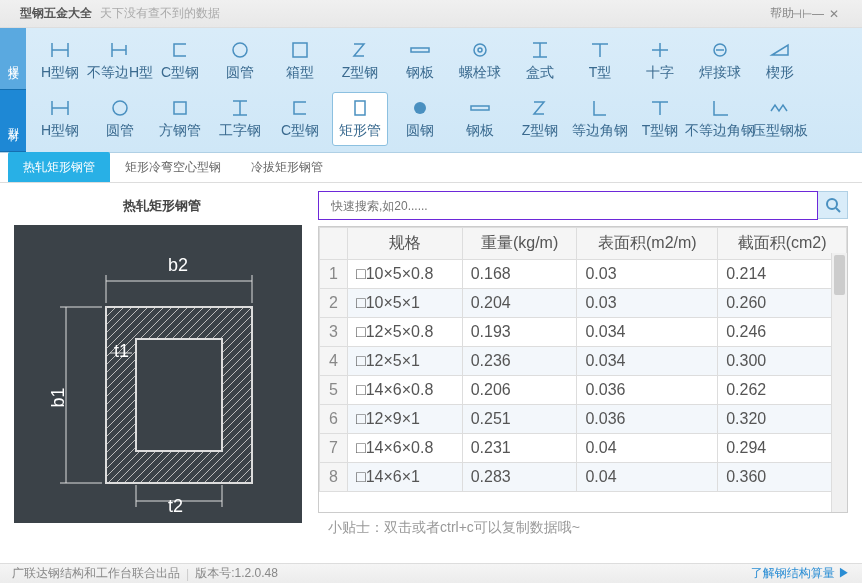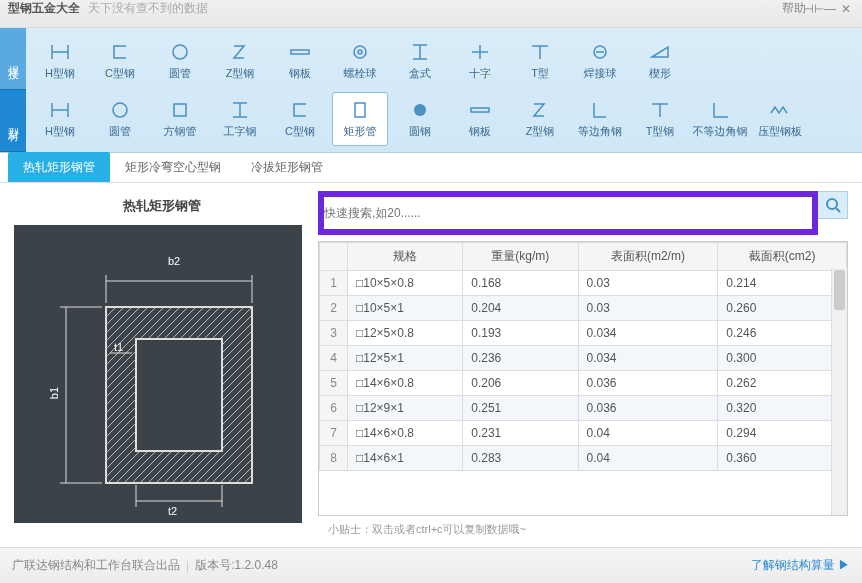--- a/index.html
+++ b/index.html
@@ -1,54 +1,54 @@
 <!DOCTYPE html>
 <html><head>
 <meta charset="utf-8">
 <style>
 *{margin:0;padding:0;box-sizing:border-box;font-family:"Microsoft YaHei",Arial,sans-serif;font-size:12px}
 body{background:#fff;width:862px;height:583px;overflow:hidden;position:relative}
-.titlebar{height:28px;background:linear-gradient(#f0f0f0,#e8e8e8);display:flex;align-items:flex-start;padding:0 8px;border-bottom:1px solid #ddd}
+.titlebar{height:28px;background:linear-gradient(#f0f0f0,#e8e8e8);display:flex;align-items:center;padding:0 20px;border-bottom:1px solid #ddd}
 .app-title{font-weight:bold;color:#555;margin-right:8px}
 .app-sub{color:#aaa}
 .titlebar-right{margin-left:auto;display:flex;align-items:center;gap:0;color:#888}
 .win-btn{width:16px;height:16px;display:flex;align-items:center;justify-content:center;cursor:pointer;color:#888}
 .toolbar-area{background:linear-gradient(#d9ecf9,#cfe7f7);display:flex;border-bottom:1px solid #b0d0e5}
 .side-tabs{width:26px;display:flex;flex-direction:column}
 .side-tab{flex:1;display:flex;align-items:center;justify-content:center;background:#1e88d5;color:#fff;writing-mode:vertical-rl;text-orientation:upright;font-size:11px;padding:4px 0;border-bottom:1px solid #156fb0;cursor:pointer;letter-spacing:2px}
 .side-tab.inactive{background:#5aa9e0}
 .toolbar-rows{flex:1;padding:4px 6px}
 .tool-row{display:flex;gap:4px;padding:2px 0;align-items:center}
 .tool-item{width:56px;height:54px;display:flex;flex-direction:column;align-items:center;justify-content:center;gap:4px;cursor:pointer;border-radius:3px;color:#3a6a8f}
 .tool-item.active{background:#fff;border:1px solid #8cc0e0}
 .tool-icon{width:26px;height:20px;display:flex;align-items:center;justify-content:center}
 .tool-icon svg{width:24px;height:18px}
-.tool-label{font-size:11px;color:#3a6a8f;white-space:nowrap}
+.tool-label{font-size:14px;color:#3a6a8f;white-space:nowrap}
 .sub-tabs{height:30px;background:#fff;border-bottom:1px solid #ddd;display:flex;align-items:flex-end;padding:0 8px}
 .sub-tab{padding:6px 14px;color:#666;cursor:pointer;border:1px solid transparent;border-bottom:none}
 .sub-tab.active{background:#28b0e6;color:#fff;border-radius:2px 2px 0 0}
 .content{display:flex;height:360px}
 .left-panel{width:310px;padding:8px 0 8px 14px}
 .panel-title{text-align:center;font-weight:bold;color:#444;padding:6px 0 10px 0;font-size:13px}
 .diagram{width:288px;height:298px;background:#3b4248;position:relative}
-.dim-label{position:absolute;color:#fff;font-size:11px}
+.dim-label{position:absolute;color:#fff;font-size:18px}
 .right-panel{flex:1;padding:8px 14px 0 8px;display:flex;flex-direction:column}
 .search-row{display:flex;gap:0;margin-bottom:6px}
-.search-input{flex:1;height:44px;border:6px solid #6d28d9;padding:0 0;color:#999;outline:none}
+.search-input{flex:1;height:29px;border:1px solid #6d28d9;padding:0 12px;color:#999;outline:none}
 .search-btn{width:30px;height:28px;background:#d9ecf9;border:1px solid #b0d0e5;border-left:none;display:flex;align-items:center;justify-content:center;cursor:pointer}
 .table-wrap{flex:1;border:1px solid #ccc;overflow:hidden;position:relative}
 table{width:100%;border-collapse:collapse}
-th,td{border:1px solid #ddd;padding:5px 8px;text-align:left;font-size:12px;color:#555}
+th,td{border:1px solid #ddd;padding:5px 8px;text-align:left;font-size:16px;color:#555}
 th{background:#f5f5f5;font-weight:normal;text-align:center}
 td.rownum{background:#f5f5f5;text-align:center;width:28px;color:#888}
 tbody tr:nth-child(even){background:#f3f7fb}
 .vscroll{position:absolute;right:0;top:26px;bottom:0;width:16px;background:#f0f0f0;border-left:1px solid #ddd}
 .vscroll-thumb{position:absolute;top:2px;left:2px;right:2px;height:40px;background:#ccc;border-radius:2px}
-.tip-row{padding:6px 10px;color:#999;font-size:11px}
-.footer{position:absolute;bottom:0;left:0;right:0;height:36px;background:linear-gradient(#f5f5f5,#ececec);border-top:1px solid #ddd;display:flex;align-items:center;padding:0 12px;color:#888;font-size:11px}
+.tip-row{padding:6px 10px;color:#999;font-size:14px}
+.footer{position:absolute;bottom:0;left:0;right:0;height:20px;background:linear-gradient(#f5f5f5,#ececec);border-top:1px solid #ddd;display:flex;align-items:center;padding:0 12px;color:#888;font-size:11px}
 .footer-link{color:#2a8dd4;margin-left:auto;cursor:pointer}
 </style>
 </head>
 <body>
 
 <div class="titlebar">
   <span class="app-title">型钢五金大全</span>
   <span class="app-sub">天下没有查不到的数据</span>
   <div class="titlebar-right">
     <span style="cursor:pointer">帮助</span>
@@ -69,32 +69,48 @@
           <span class="tool-icon">
             <svg viewBox="0 0 24 18">
               <path d="M4 2v14M20 2v14M4 9h16" stroke="#4a90c0" stroke-width="1.5" fill="none"></path>
             </svg>
           </span>
           <span class="tool-label">H型钢</span>
         </div>
         <div class="tool-item">
           <span class="tool-icon">
             <svg viewBox="0 0 24 18">
+              <path d="M4 2v14M18 4v10M4 9h14" stroke="#4a90c0" stroke-width="1.5" fill="none"></path>
+            </svg>
+          </span>
+          <span class="tool-label">不等边H型</span>
+        </div>
+        <div class="tool-item">
+          <span class="tool-icon">
+            <svg viewBox="0 0 24 18">
               <path d="M18 3H6v12h12" stroke="#4a90c0" stroke-width="1.5" fill="none"></path>
             </svg>
           </span>
           <span class="tool-label">C型钢</span>
         </div>
         <div class="tool-item">
           <span class="tool-icon">
             <svg viewBox="0 0 24 18">
               <circle cx="12" cy="9" r="7" stroke="#4a90c0" stroke-width="1.5" fill="none"></circle>
             </svg>
           </span>
           <span class="tool-label">圆管</span>
+        </div>
+        <div class="tool-item">
+          <span class="tool-icon">
+            <svg viewBox="0 0 24 18">
+              <rect x="5" y="2" width="14" height="14" stroke="#4a90c0" stroke-width="1.5" fill="none"></rect>
+            </svg>
+          </span>
+          <span class="tool-label">箱型</span>
         </div>
         <div class="tool-item">
           <span class="tool-icon">
             <svg viewBox="0 0 24 18">
               <path d="M6 3h10l-10 12h10" stroke="#4a90c0" stroke-width="1.5" fill="none"></path>
             </svg>
           </span>
           <span class="tool-label">Z型钢</span>
         </div>
         <div class="tool-item">
@@ -118,32 +134,32 @@
           <span class="tool-icon">
             <svg viewBox="0 0 24 18">
               <path d="M5 2h14M5 16h14M12 2v14" stroke="#4a90c0" stroke-width="1.5" fill="none"></path>
             </svg>
           </span>
           <span class="tool-label">盒式</span>
         </div>
         <div class="tool-item">
           <span class="tool-icon">
             <svg viewBox="0 0 24 18">
+              <path d="M4 3h16M12 3v13" stroke="#4a90c0" stroke-width="1.5" fill="none"></path>
+            </svg>
+          </span>
+          <span class="tool-label">T型</span>
+        </div>
+        <div class="tool-item">
+          <span class="tool-icon">
+            <svg viewBox="0 0 24 18">
               <path d="M12 2v14M4 9h16" stroke="#4a90c0" stroke-width="1.5" fill="none"></path>
             </svg>
           </span>
           <span class="tool-label">十字</span>
-        </div>
-        <div class="tool-item">
-          <span class="tool-icon">
-            <svg viewBox="0 0 24 18">
-              <path d="M4 3h16M12 3v13" stroke="#4a90c0" stroke-width="1.5" fill="none"></path>
-            </svg>
-          </span>
-          <span class="tool-label">T型</span>
         </div>
         <div class="tool-item">
           <span class="tool-icon">
             <svg viewBox="0 0 24 18">
               <circle cx="12" cy="9" r="6" stroke="#4a90c0" stroke-width="1.5" fill="none"></circle>
               <path d="M8 9h8" stroke="#4a90c0" stroke-width="1.5" fill="none"></path>
             </svg>
           </span>
           <span class="tool-label">焊接球</span>
         </div>

